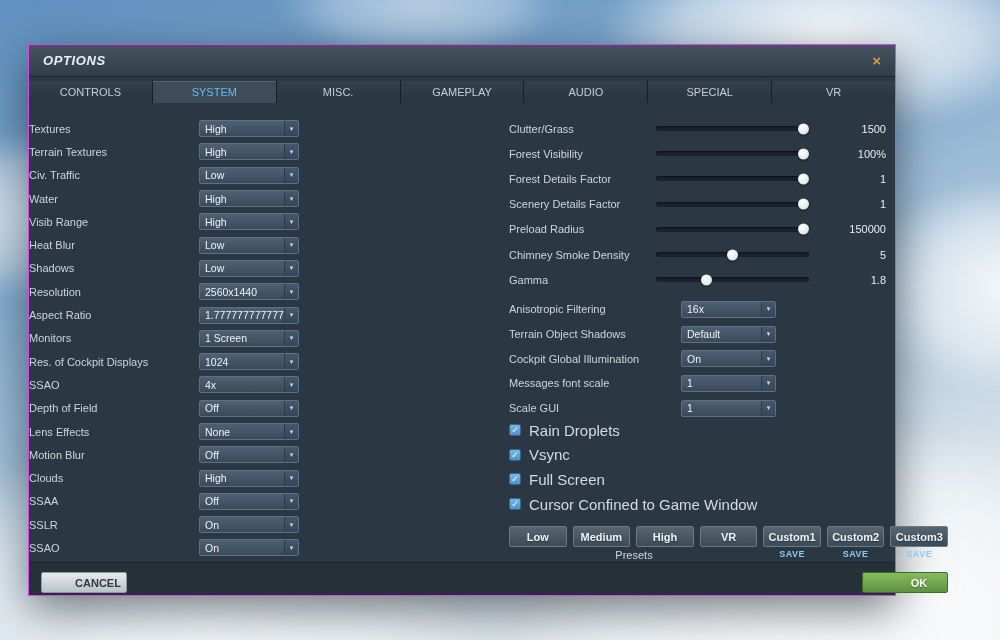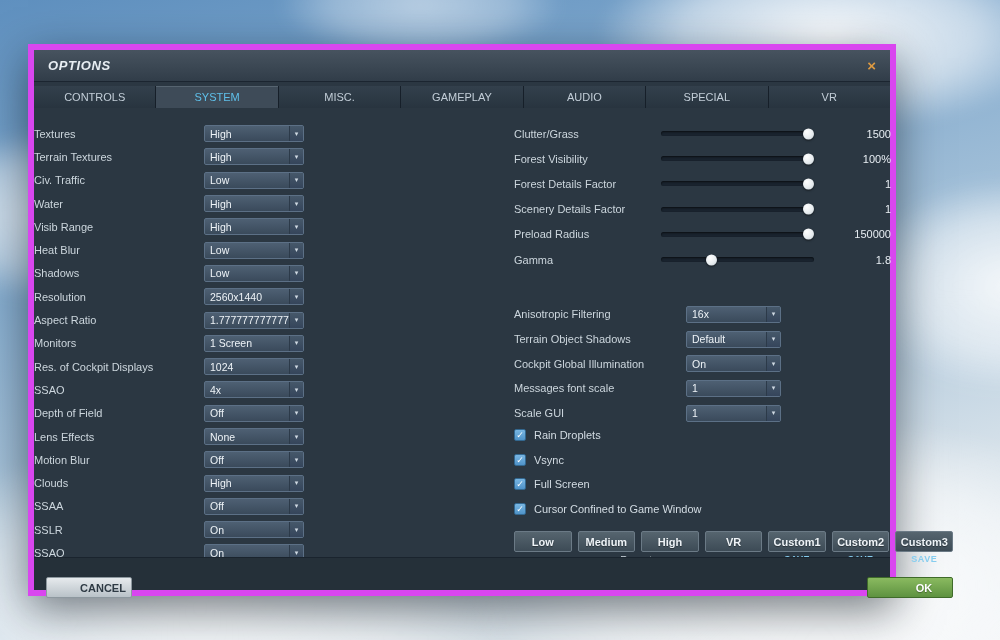--- a/index.html
+++ b/index.html
@@ -16,21 +16,21 @@
   }
   .cloud.c1 { left:600px; top:-60px;  width:460px; height:190px; }
   .cloud.c2 { left:280px; top:-50px;  width:280px; height:110px; opacity:.55; }
   .cloud.c3 { left:-90px; top:130px;  width:300px; height:170px; opacity:.85; }
   .cloud.c4 { left:-120px; top:440px; width:640px; height:300px; }
   .cloud.c5 { left:470px; top:420px;  width:700px; height:330px; }
   .cloud.c6 { left:860px; top:180px;  width:300px; height:210px; opacity:.9; }
 
   .dialog {
     position:absolute; left:28px; top:44px; width:868px; height:552px;
-    background:#2b3742; border:6px solid #d946ef;
+    background:#2b3742; border:1px solid #d946ef;
     box-shadow:0 14px 42px rgba(8,18,28,.55);
   }
   .titlebar {
     position:absolute; left:0; top:0; right:0; height:32px;
     background:linear-gradient(#47535f,#313d49);
     border-bottom:1px solid #1b2530;
     display:flex; align-items:center; padding:0 14px;
   }
   .title { flex:1; font-style:italic; font-weight:bold; font-size:13px; letter-spacing:.6px; color:#e8eef3; }
   .close { color:#dd9a42; font-size:15px; font-weight:bold; cursor:pointer; line-height:1; }
@@ -82,21 +82,21 @@
   .col-rdd .dd { width:95px; }
 
   
   .col-checks { position:absolute; left:480px; top:373px; }
   .crow { height:24.6px; display:flex; align-items:center; gap:8px; cursor:pointer; }
   .cbox {
     width:12px; height:12px; border-radius:2px;
     background:linear-gradient(#79b6e2,#4f93c9);
     border:1px solid #336890; color:#fff; font-size:9px; line-height:11px; text-align:center;
   }
-  .clbl { font-size:11px; color:#d3dce3; }
+  .clbl { font-size:15px; color:#d3dce3; }
 
   
   .presets { position:absolute; left:480px; top:481px; width:439px; display:flex; gap:6px; }
   .preset { flex:1; display:flex; flex-direction:column; gap:2px; }
   .preset-btn {
     height:21px; display:flex; align-items:center; justify-content:center;
     background:linear-gradient(#56656f,#3d4b56);
     border:1px solid #6b7a86; border-radius:2px; cursor:pointer;
     color:#eef3f7; font-size:11px; font-weight:bold; text-shadow:0 1px 1px rgba(0,0,0,.4);
   }
@@ -302,20 +302,27 @@
         <span class="sval">1</span>
       </div>
     <div class="srow">
         <span class="slbl">Preload Radius</span>
         <div class="sl">
           <div class="handle" style="left: calc(100% - 11px);"></div>
         </div>
         <span class="sval">150000</span>
       </div>
     <div class="srow">
+        <span class="slbl">Chimney Smoke Density</span>
+        <div class="sl">
+          <div class="handle" style="left: calc(50% - 5.5px);"></div>
+        </div>
+        <span class="sval">5</span>
+      </div>
+    <div class="srow">
         <span class="slbl">Gamma</span>
         <div class="sl">
           <div class="handle" style="left: calc(32% - 3.52px);"></div>
         </div>
         <span class="sval">1.8</span>
       </div>
   </div>
 
   <div class="col-rdd">
     <div class="rrow">

